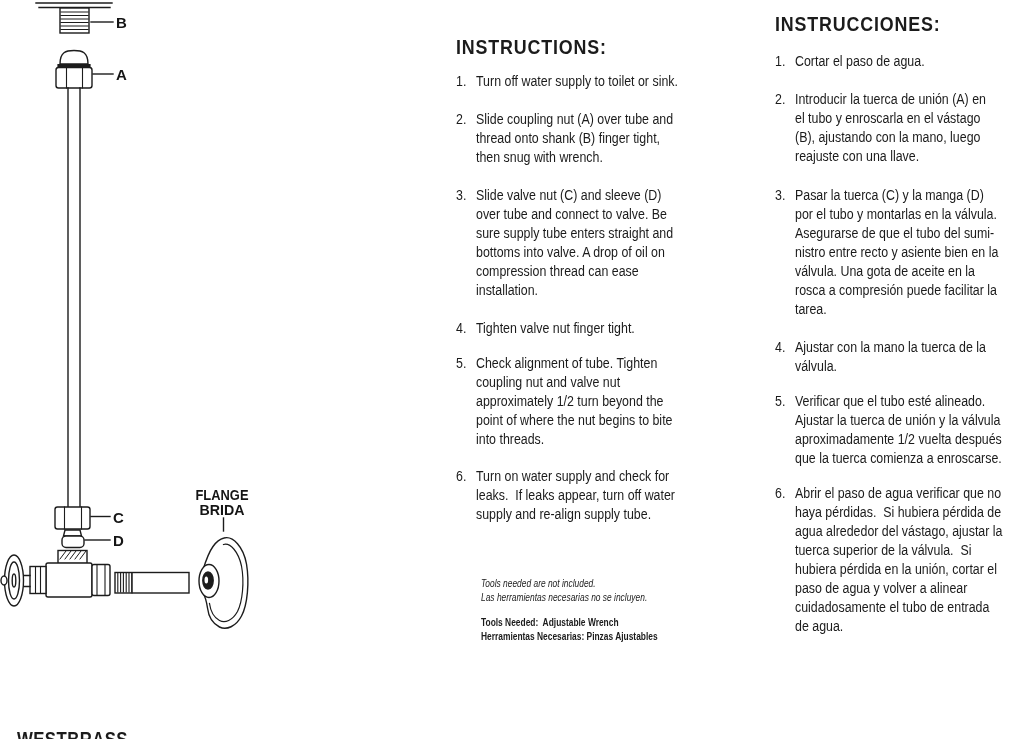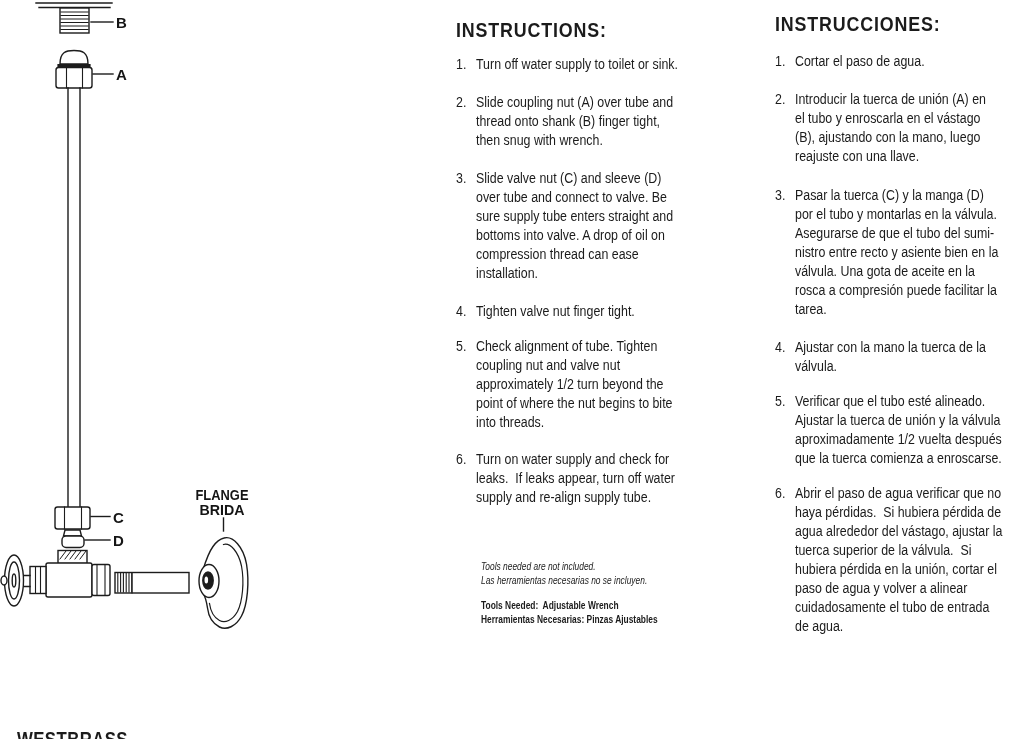--- a/index.html
+++ b/index.html
@@ -14,21 +14,21 @@
   .page { position: absolute; inset: 0; background: #fff; }
 
   
   .diagram { position: absolute; left: 0; top: 0; width: 260px; height: 660px; }
   .diagram svg { display: block; }
   .dg-label { font: bold 15px "Liberation Sans", sans-serif; fill: #151515; }
   .dg-flange-label { font: bold 15px "Liberation Sans", sans-serif; fill: #151515; }
 
   
   .col { position: absolute; }
-  .col-en { left: 456px; top: 20px; width: 330px; }
+  .col-en { left: 456px; top: 37px; width: 330px; }
   .col-es { left: 775px; top: 14px; width: 310px; }
   .col-heading {
     font-weight: bold;
     font-size: 21px;
     letter-spacing: 1px;
     line-height: 19px;
     transform: scaleX(0.85);
     transform-origin: 0 0;
     white-space: pre;
   }

